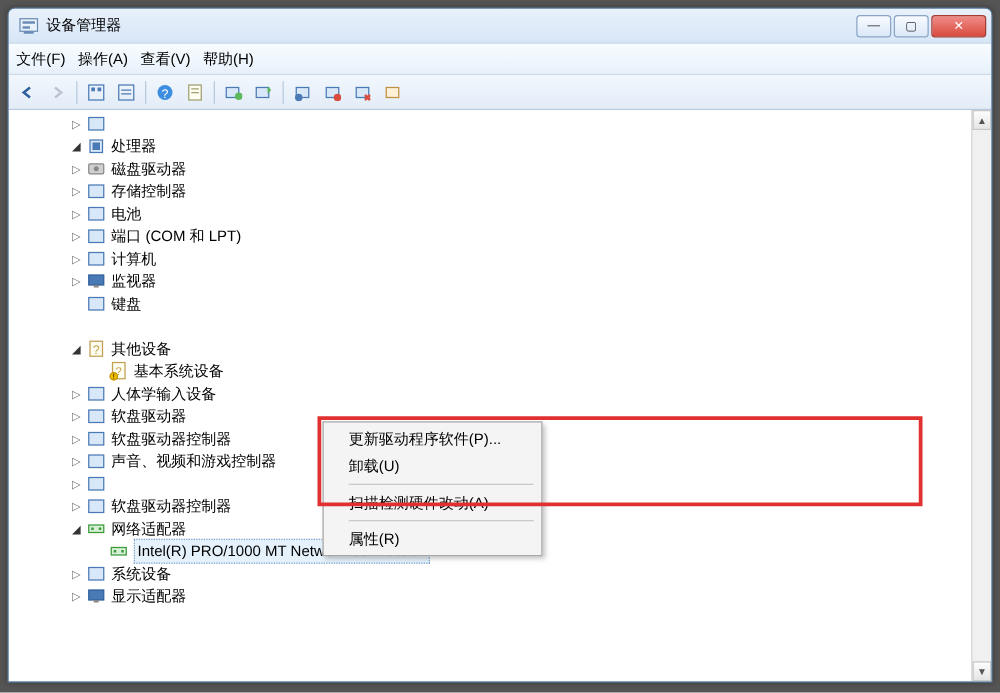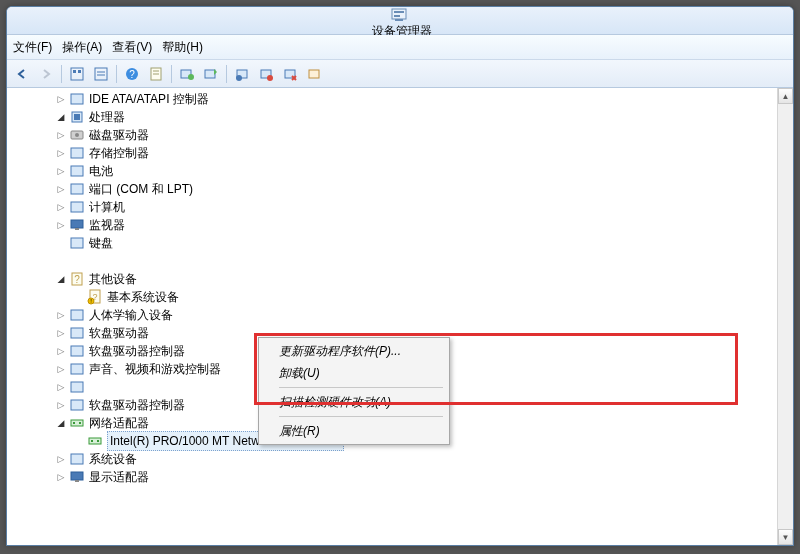--- a/index.html
+++ b/index.html
@@ -28,21 +28,20 @@
     flex-direction: column;
     overflow: hidden;
   }
   .titlebar {
     height: 28px;
     background: linear-gradient(#e9f1fb, #d7e6f7);
     border-bottom: 1px solid #b6c9df;
     display: flex;
     align-items: center;
     padding: 0 4px 0 8px;
-    flex-direction: column;
   }
   .title-icon {
     width: 16px; height: 16px;
     margin-right: 6px;
     display: inline-block;
   }
   .title-text { flex: 1; font-size: 12px; color: #000; }
   .win-btns { display: flex; gap: 2px; }
   .win-btn {
     width: 28px; height: 18px;
@@ -142,26 +141,25 @@
     display:flex;align-items:center;justify-content:center;
     background: linear-gradient(#fdfdfd,#e5e5e5);
     border: 1px solid #c8c8c8;
     font-size: 8px; color:#555;
   }
   .sb-track { position:absolute; top:16px; bottom:16px; left:0; right:0; }
   .ctx {
     position: absolute;
     left: 258px;
     top: 337px;
-    width: 192px;
+    width: 176px;
     background: #f4f4f4;
     border: 1px solid #a7a7a7;
     box-shadow: 2px 2px 4px rgba(0,0,0,.25);
     padding: 2px;
-    font-style: italic;
   }
   .ctx-item {
     height: 22px;
     display: flex; align-items: center;
     padding-left: 18px;
     font-size: 12px;
   }
   .ctx-sep {
     height: 1px;
     background: #c8c8c8;
@@ -294,21 +292,20 @@
   <div class="content">
     <div class="tree" id="tree">
         <div class="tree-row">
           <span class="indent" style="width: 48px;"></span>
           <span class="chev">▷</span>
           <span class="node-icon">
             <svg width="16" height="16">
               <rect x="2" y="3" width="12" height="10" fill="#d8e8f8" stroke="#4a7ab5"></rect>
             </svg>
           </span>
-          <span class="tree-label">IDE ATA/ATAPI 控制器</span>
         </div>
         <div class="tree-row">
           <span class="indent" style="width: 48px;"></span>
           <span class="chev open">◢</span>
           <span class="node-icon">
             <svg width="16" height="16">
               <rect x="3" y="3" width="10" height="10" fill="#d8e8f8" stroke="#4a7ab5"></rect>
               <rect x="5" y="5" width="6" height="6" fill="#4a7ab5"></rect>
             </svg>
           </span>

